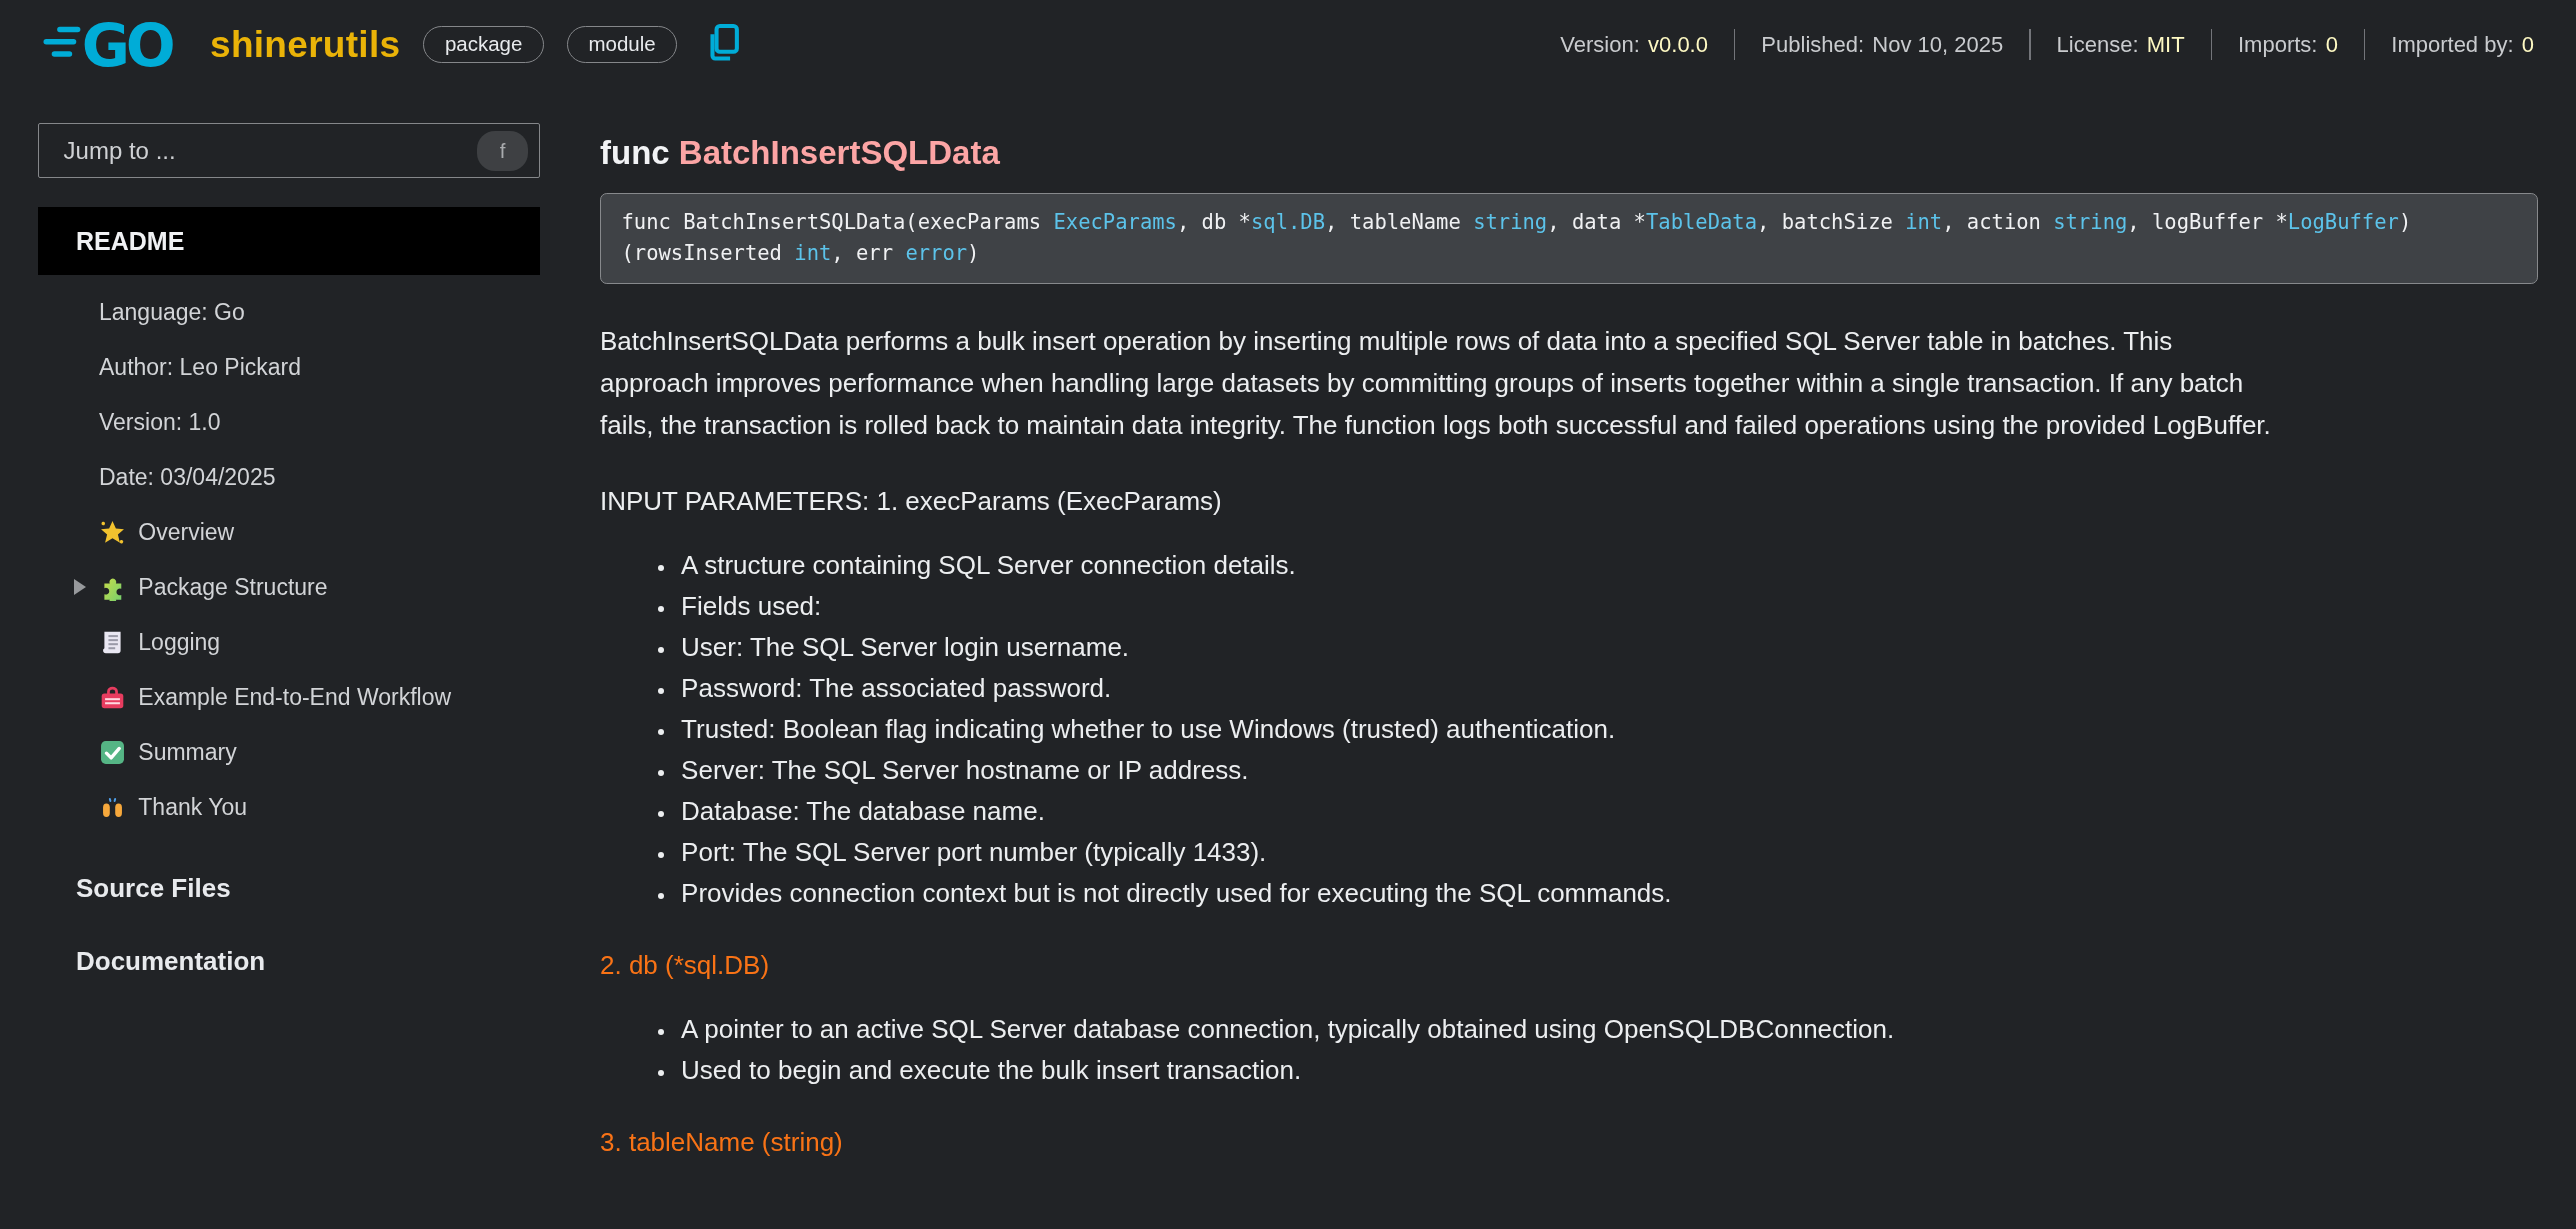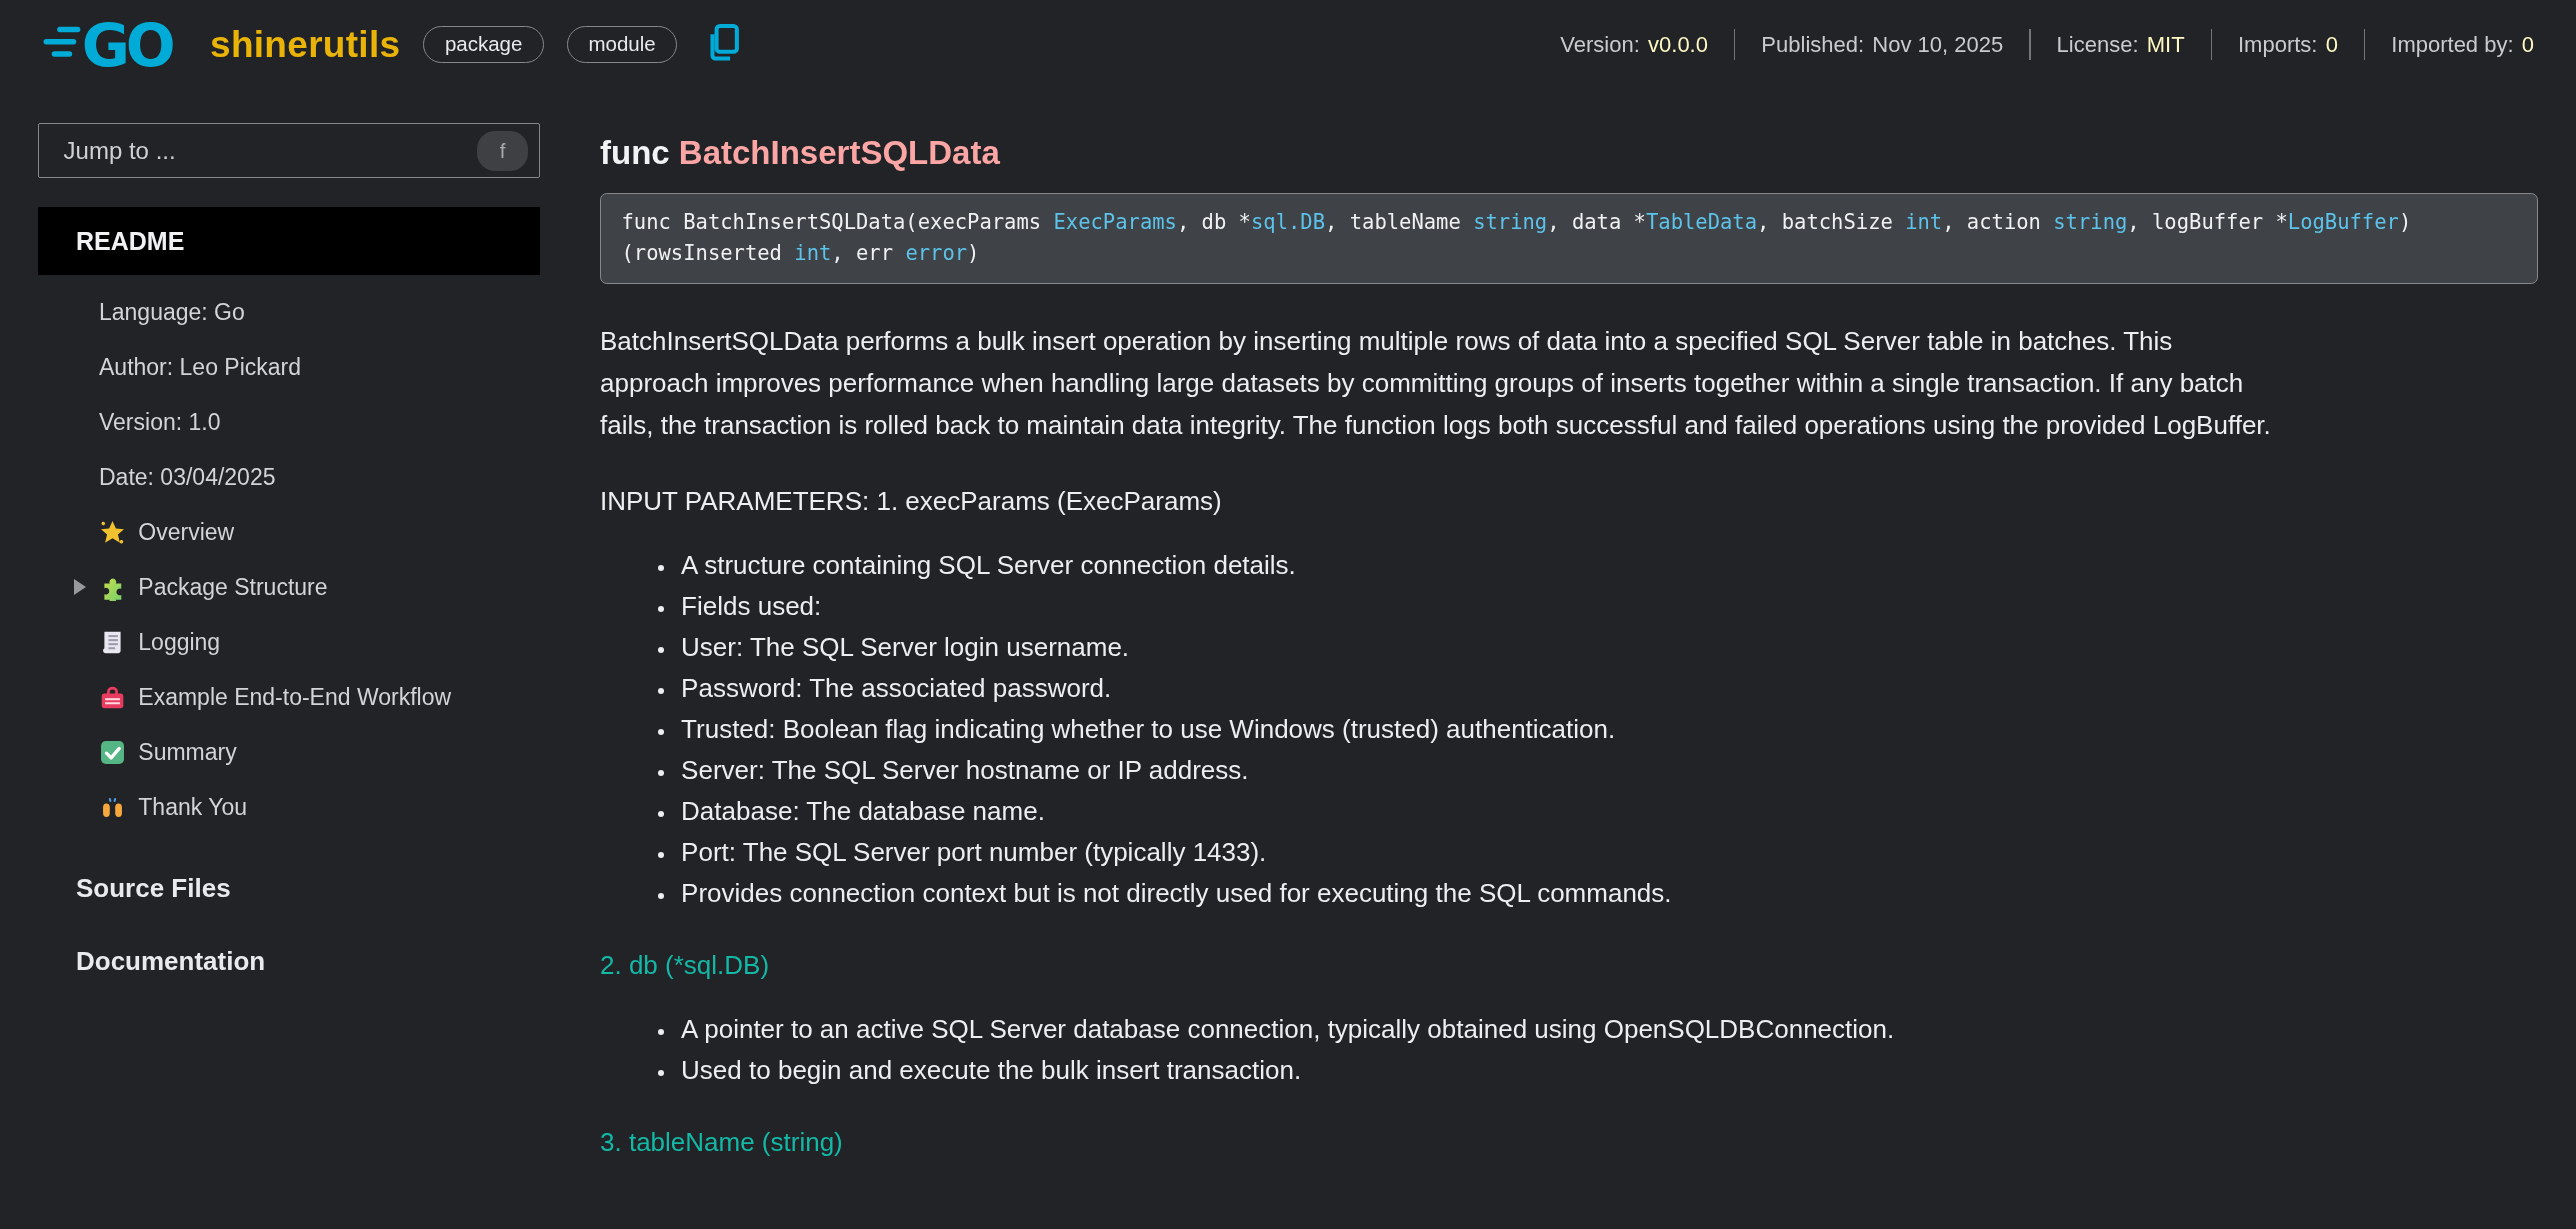--- a/index.html
+++ b/index.html
@@ -84,21 +84,21 @@
   .doc-para {
     margin-top: 36px; font-size: 26px; line-height: 42px;
     max-width: 1687px; color: #eceef0;
   }
   .params-intro { margin-top: 34px; font-size: 26px; line-height: 42px; color: #eceef0; }
   .doc-list { margin-top: 23px; list-style: disc; padding-left: 77px; }
   .doc-list li {
     font-size: 26px; line-height: 41px; color: #eceef0; padding-left: 4.1px;
   }
   .doc-list li::marker { color: #eceef0; font-size: 20.5px; }
-  .param-heading { margin-top: 30px; font-size: 26px; line-height: 42px; color: #14b8a6; }
+  .param-heading { margin-top: 30px; font-size: 26px; line-height: 42px; color: #f97316; }
 </style>
 </head>
 <body>
 
 <div class="header">
   <div class="header-left">
     <svg class="go-logo" width="145" height="71" viewBox="0 0 212 104">
       <rect x="22" y="26" width="34" height="8" rx="4" fill="#00ACD7"></rect>
       <rect x="2" y="44" width="48" height="8" rx="4" fill="#00ACD7"></rect>
       <rect x="14" y="62" width="30" height="8" rx="4" fill="#00ACD7"></rect>

